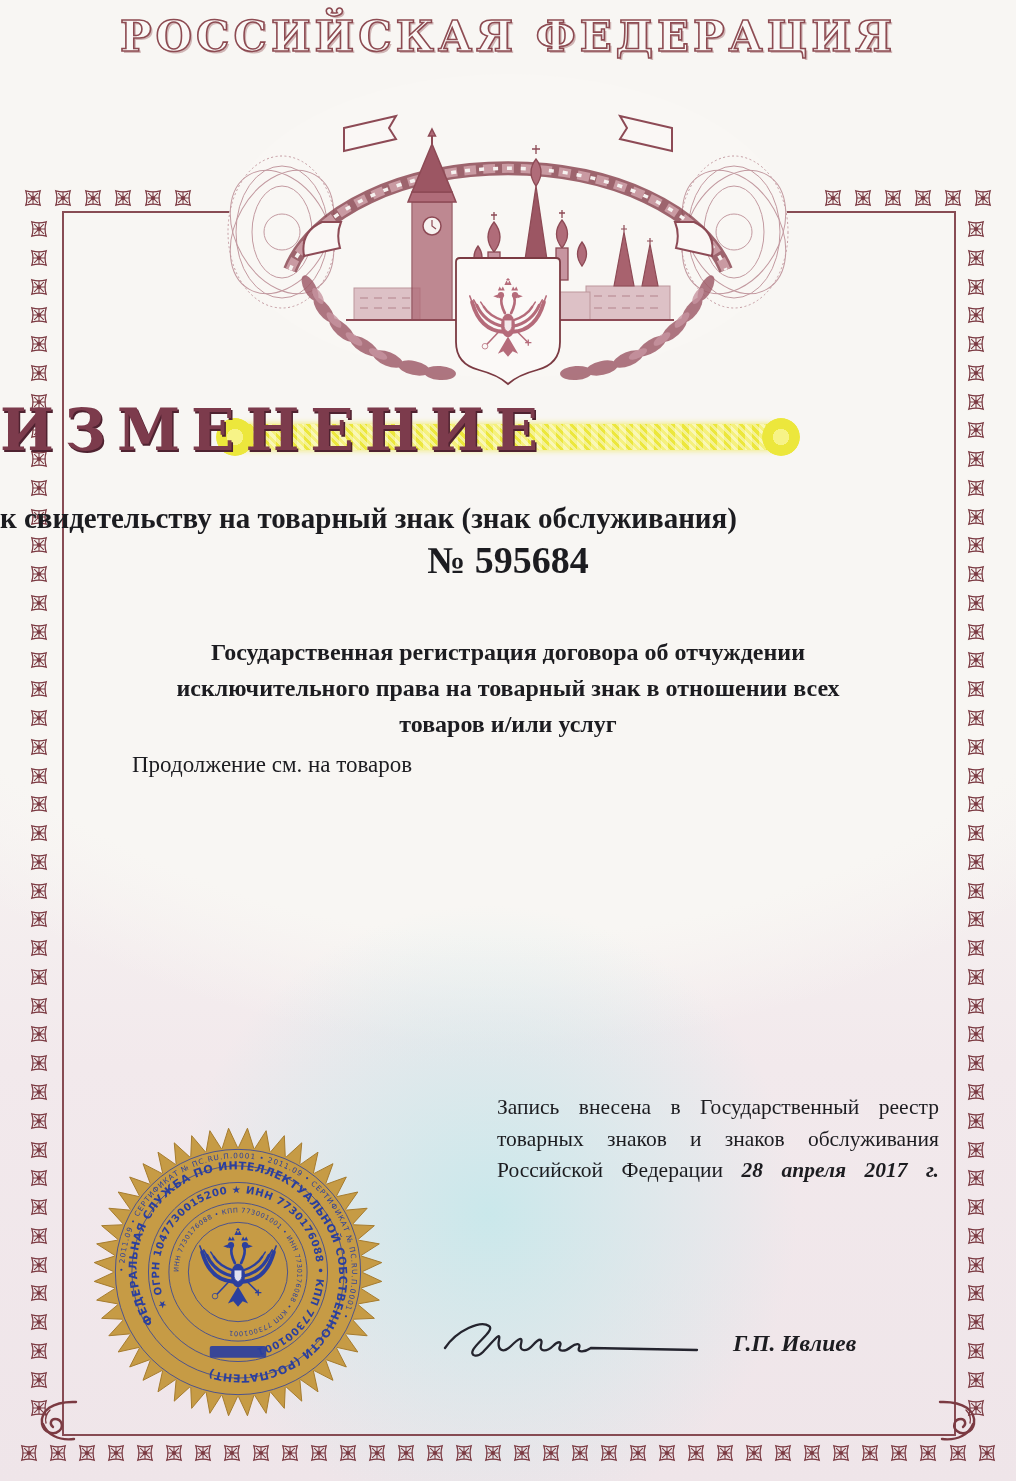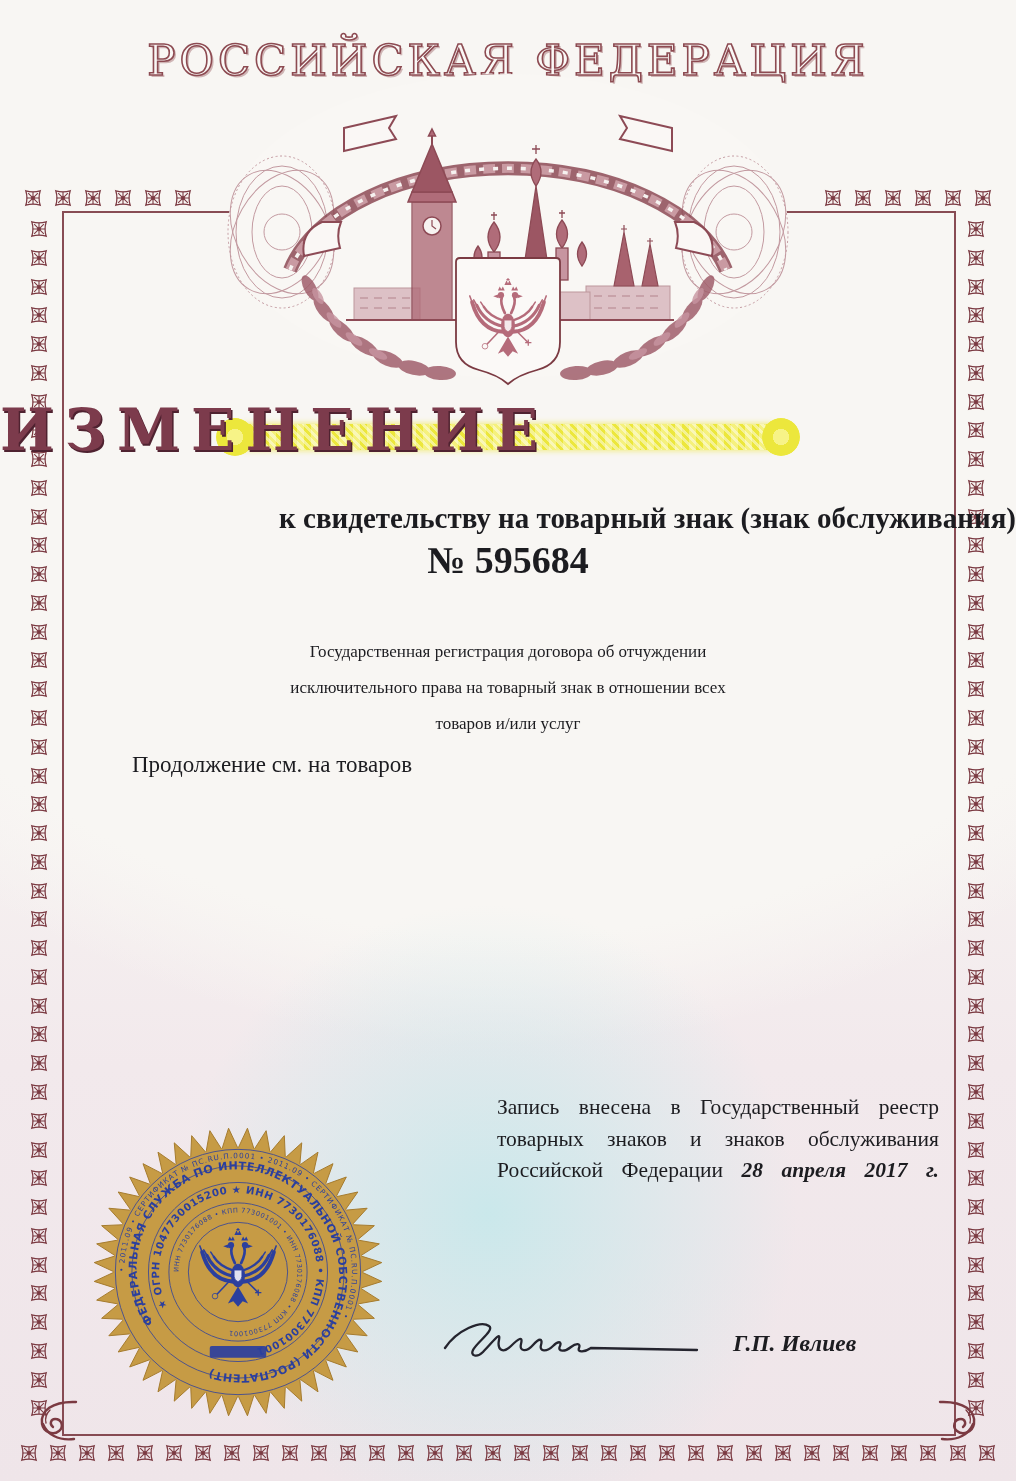--- a/index.html
+++ b/index.html
@@ -22,24 +22,23 @@
   #b-left{left:29px;top:220px;height:1198px;}
   #b-right{left:966px;top:220px;height:1198px;}
   .inner-frame{position:absolute;left:62px;top:211px;width:890px;height:1221px;
     border:2px solid rgba(123,58,66,.9);}
   .flourish{position:absolute;width:44px;height:44px;color:#7b3a42;}
   #fl-bl{left:36px;top:1398px;}
   #fl-br{left:936px;top:1398px;transform:scaleX(-1);}
   
   .country-title{
     position:absolute;top:12px;left:0;width:100%;text-align:center;
-    font-family:"DejaVu Serif",serif;font-weight:400;font-size:42px;letter-spacing:4px;
+    font-family:"DejaVu Serif",serif;font-weight:700;font-size:42px;letter-spacing:4px;
     color:#faf8f6;-webkit-text-stroke:1.6px #8d4b52;
     text-shadow:2px 2px 0 rgba(141,75,82,.38);
-    margin-top:24px;
   }
   .engraving{position:absolute;left:226px;top:74px;width:564px;height:312px;}
   
   .band{
     position:absolute;left:234px;top:424px;width:548px;height:26px;border-radius:13px;
     background:
       repeating-linear-gradient(45deg, rgba(255,255,255,.45) 0 3px, rgba(255,255,255,0) 3px 6px),
       repeating-linear-gradient(90deg,#ece73c 0 7px,#f5f17d 7px 14px);
     box-shadow:0 0 6px rgba(236,231,60,.8);
   }
@@ -48,26 +47,26 @@
     background:radial-gradient(circle,#f7f387 0 30%, #ece73c 30% 70%, rgba(236,231,60,0) 72%);
   }
   .band::before{left:-18px;}
   .band::after{right:-18px;}
   .doc-title{
     position:absolute;top:396px;left:0;width:100%;
     font-family:"DejaVu Serif",serif;font-weight:700;font-size:57px;letter-spacing:11px;
     color:#7c3b4c;text-shadow:1.5px 1.5px 0 #4f2230;
   }
   
-  .subtitle{position:absolute;top:502px;left:0;width:100%;text-align:right;
+  .subtitle{position:absolute;top:502px;left:0;width:100%;text-align:left;
     font-weight:700;font-size:29px;}
   .cert-number{position:absolute;top:538px;left:0;width:100%;text-align:center;
     font-weight:700;font-size:38px;}
   .reg-text{position:absolute;top:634px;left:0;width:100%;text-align:center;
-    font-weight:400;font-size:17px;line-height:36px;}
+    font-weight:700;font-size:24px;line-height:36px;}
   .continuation{position:absolute;top:752px;left:132px;font-size:23px;}
   
   .record-block{position:absolute;left:497px;top:1092px;width:442px;font-size:21.5px;line-height:31.5px;}
   .record-line{text-align:justify;text-align-last:justify;}
   .record-date{font-weight:700;font-style:italic;}
   .official-title{position:absolute;left:474px;top:1200px;font-style:italic;font-size:23.5px;line-height:34px;}
   .signature-svg{position:absolute;left:437px;top:1312px;width:280px;height:64px;}
   .signer-name{position:absolute;left:733px;top:1330px;font-style:italic;font-size:23.5px;font-weight:bold;}
   .seal-svg{position:absolute;left:92px;top:1126px;width:292px;height:292px;}
   .seal-ring-text{font-family:"DejaVu Sans",sans-serif;fill:#2b3f9e;}

